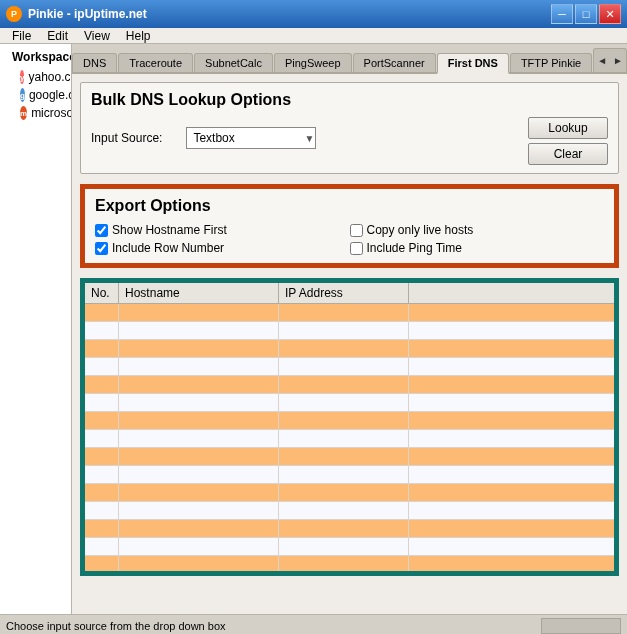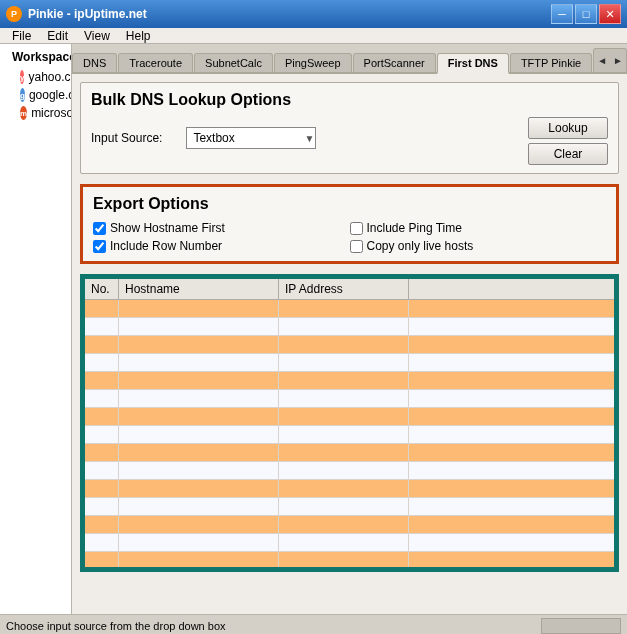--- a/index.html
+++ b/index.html
@@ -255,21 +255,21 @@
 
     .buttons-right {
       margin-left: auto;
       display: flex;
       flex-direction: column;
       gap: 4px;
     }
 
     
     .export-section {
-      border: 3px solid #c2410c;
+      border: 5px solid #c2410c;
       background: #f8f6f2;
       padding: 8px 10px;
       margin-bottom: 10px;
     }
     .export-grid {
       display: flex;
       align-items: flex-start;
       gap: 0;
     }
     .export-left {
@@ -438,25 +438,25 @@
               <label>Show Hostname First</label>
             </div>
             <div class="checkbox-row">
               <input type="checkbox" checked="" style="">
               <label>Include Row Number</label>
             </div>
           </div>
           <div class="export-middle">
             <div class="checkbox-row">
               <input type="checkbox" style="">
-              <label>Include Ping Time</label>
+              <label>Copy only live hosts</label>
             </div>
             <div class="checkbox-row">
               <input type="checkbox" style="">
-              <label>Copy only live hosts</label>
+              <label>Include Ping Time</label>
             </div>
           </div>
         </div>
       </div>
 
       <table class="results-table">
         <thead>
           <tr>
             <th style="width:36px;">No.</th>
             <th style="width:160px;">Hostname</th>

